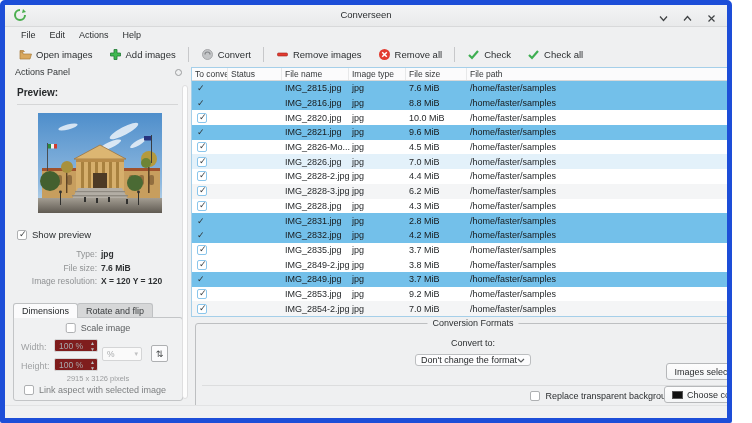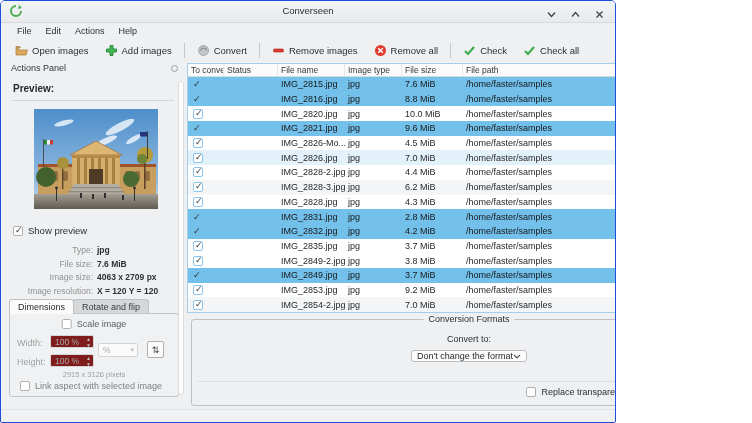--- a/index.html
+++ b/index.html
@@ -1,18 +1,18 @@
 <!DOCTYPE html>
 <html><head>
 <meta charset="utf-8">
 <style>
   html,body{margin:0;padding:0;background:#fff;}
   *{box-sizing:border-box;}
   body{font-family:"Liberation Sans","DejaVu Sans",sans-serif;-webkit-font-smoothing:antialiased;}
-  .window{position:relative;width:616px;height:423px;background:#eff0f1;border:1px solid #1d4ed8;
+  .window{position:relative;width:732px;height:423px;background:#eff0f1;border:5px solid #1d4ed8;
           border-radius:5px 5px 2px 2px;overflow:hidden;color:#26292b;}
 
   
   .titlebar{position:absolute;left:0;top:0;right:0;height:22px;
             background:linear-gradient(#f3f4f5,#e9eaeb);border-bottom:1px solid #d8d9da;}
   .titlebar .logo{position:absolute;left:8px;top:3px;width:14px;height:14px;}
   .titlebar .title{position:absolute;left:0;right:0;top:4px;text-align:center;font-size:9.5px;color:#2c2f31;}
   .win-controls{position:absolute;right:10px;top:5px;display:flex;gap:13px;}
   .win-controls span{width:11px;height:11px;display:inline-block;cursor:default;}
 
@@ -302,24 +302,20 @@
     <div class="info" id="info-rows">
         <div class="irow">
           <span class="ilabel">Type:</span>
           <span class="ivalue">jpg</span>
         </div>
         <div class="irow">
           <span class="ilabel">File size:</span>
           <span class="ivalue">7.6 MiB</span>
         </div>
         <div class="irow">
-          <span class="ilabel">Image size:</span>
-          <span class="ivalue">4063 x 2709 px</span>
-        </div>
-        <div class="irow">
           <span class="ilabel">Image resolution:</span>
           <span class="ivalue">X = 120 Y = 120</span>
         </div>
       </div>
 
     <div class="tabs" id="tabs">
         <div class="tab active">Dimensions</div>
         <div class="tab">Rotate and flip</div>
       </div>
 

